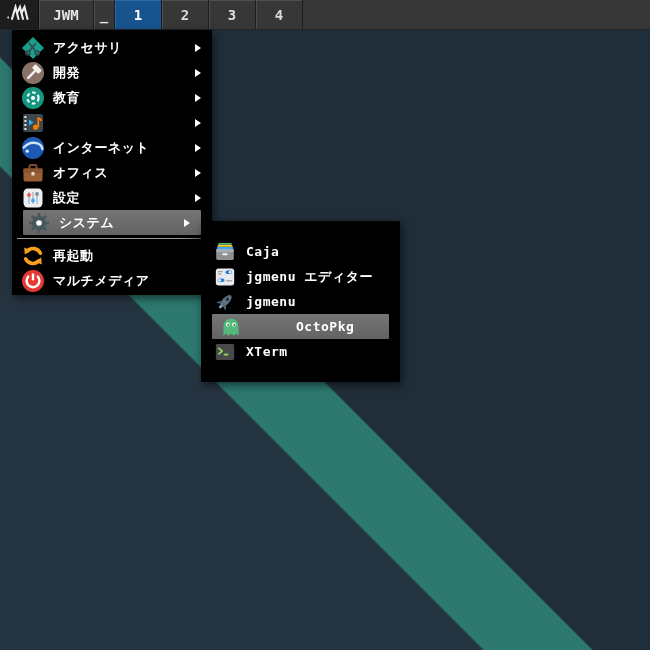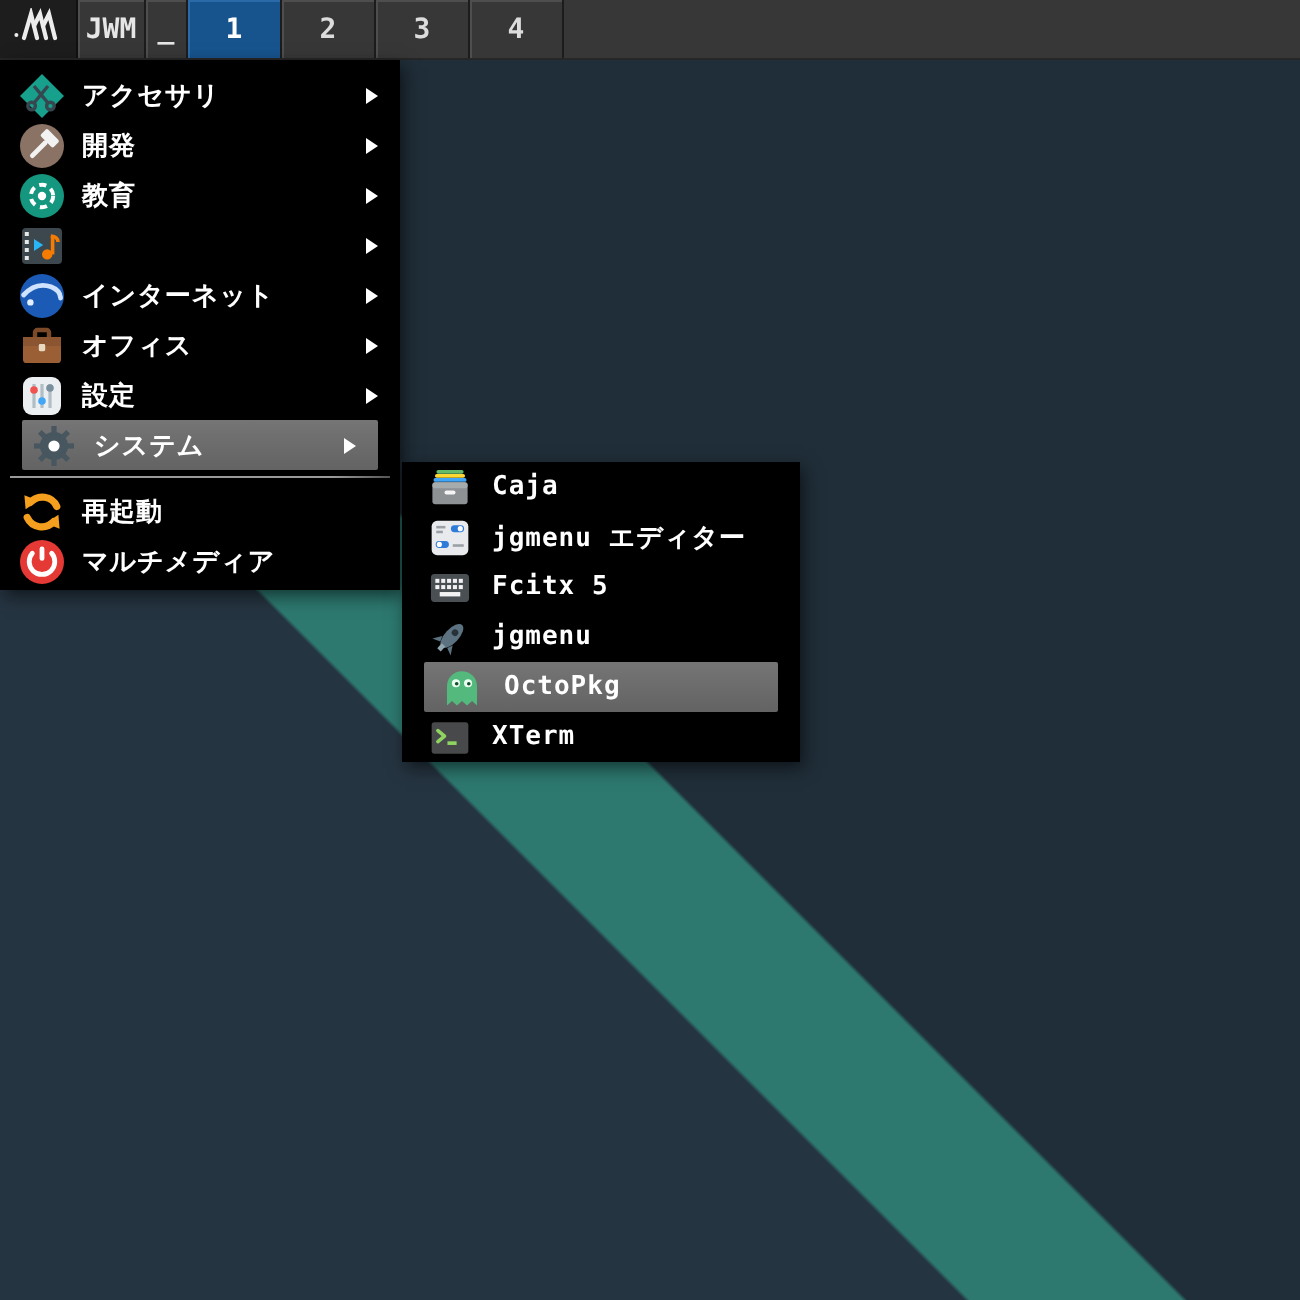--- a/index.html
+++ b/index.html
@@ -29,51 +29,51 @@
     width:38px;display:flex;align-items:center;justify-content:center;
     background:#1d1d1d;border-right:1px solid #101010;cursor:pointer;
   }
   .launcher svg{width:26px;height:18px;}
   .tb-btn{
     display:flex;align-items:center;justify-content:center;
     box-sizing:border-box;cursor:pointer;
     border-right:1px solid #1c1c1c;
     box-shadow:inset 1px 1px 0 #4e4e4e;
   }
-  .btn-jwm{width:34px;}
+  .btn-jwm{width:55px;}
   .btn-min{width:21px;}
   .ws-wrap{display:flex;align-items:stretch;}
   .ws-btn{
     width:47px;display:flex;align-items:center;justify-content:center;
     box-sizing:border-box;border-right:1px solid #1c1c1c;
     box-shadow:inset 1px 1px 0 #4e4e4e;cursor:pointer;color:#dcdcdc;
   }
   .ws-btn.active{
     background:var(--accent-blue,#17538d);
     box-shadow:inset 1px 1px 0 #2a6aa8;color:#fff;
   }
   .bar-rest{flex:1;}
   
   .menu{
     position:absolute;background:var(--menu-bg,#000);
     box-shadow:2px 3px 8px rgba(0,0,0,.55);
     padding:5px 0 2px 0;box-sizing:border-box;color:#fff;
   }
-  .menu.main{left:0;top:30px;width:200px;}
-  .menu.sub{left:201px;top:231px;width:199px;padding:0 0;}
+  .menu.main{left:12px;top:30px;width:200px;}
+  .menu.sub{left:201px;top:221px;width:199px;padding:18px 0;}
   .menu-row{
     height:25px;display:flex;align-items:center;
     padding:0 0 0 9px;cursor:pointer;position:relative;
   }
   .menu.sub .menu-row{padding-left:13px;}
   .menu-row.selected{
     background:linear-gradient(180deg,#757575,#636363);
     margin:0 11px;padding-left:4px;border-radius:1px;
   }
-  .menu.sub .menu-row.selected{padding-left:8px;}
+  .menu.sub .menu-row.selected{padding-left:8px;gap:44px;}
   .mi{width:24px;height:24px;display:flex;align-items:center;justify-content:center;flex:0 0 24px;}
   .menu.sub .mi{width:22px;height:22px;flex:0 0 22px;}
   .mi svg{width:100%;height:100%;}
   .ml{
     margin-left:8px;font-size:13px;font-weight:bold;letter-spacing:.5px;
     white-space:nowrap;
   }
   .menu.sub .ml{
     margin-left:10px;
     font-family:"DejaVu Sans Mono","DejaVu Sans",monospace;
@@ -290,41 +290,20 @@
           <circle cx="17.6" cy="6.9" r="1.4" fill="#fff"></circle>
           <rect x="4.2" y="13.6" width="7.2" height="3.8" rx="1.9" fill="#2f7bd9"></rect>
           <circle cx="6.2" cy="15.5" r="1.4" fill="#fff"></circle>
         </svg>
       </span>
       <span class="ml">jgmenu エディター</span>
     </div>
     <div class="menu-row">
       <span class="mi">
         <svg viewBox="0 0 24 24">
-          <rect x="1.6" y="4.4" width="20.8" height="15.2" rx="2" fill="#4a4f54"></rect>
-          <g fill="#f2f2f2">
-            <rect x="4" y="7" width="2.2" height="2.2"></rect>
-            <rect x="7.2" y="7" width="2.2" height="2.2"></rect>
-            <rect x="10.4" y="7" width="2.2" height="2.2"></rect>
-            <rect x="13.6" y="7" width="2.2" height="2.2"></rect>
-            <rect x="16.8" y="7" width="2.2" height="2.2"></rect>
-            <rect x="4" y="10.4" width="2.2" height="2.2"></rect>
-            <rect x="7.2" y="10.4" width="2.2" height="2.2"></rect>
-            <rect x="10.4" y="10.4" width="2.2" height="2.2"></rect>
-            <rect x="13.6" y="10.4" width="2.2" height="2.2"></rect>
-            <rect x="16.8" y="10.4" width="2.2" height="2.2"></rect>
-            <rect x="6.4" y="14.2" width="11.2" height="2.4"></rect>
-          </g>
-        </svg>
-      </span>
-      <span class="ml">Fcitx 5</span>
-    </div>
-    <div class="menu-row">
-      <span class="mi">
-        <svg viewBox="0 0 24 24">
           <g transform="rotate(43 12 12)">
             <ellipse cx="12" cy="10.5" rx="3.8" ry="8.2" fill="#5c7280"></ellipse>
             <circle cx="12" cy="8" r="1.8" fill="#263238"></circle>
             <polygon points="8.2,14 5.2,18.8 9.4,17" fill="#5c7280"></polygon>
             <polygon points="15.8,14 18.8,18.8 14.6,17" fill="#5c7280"></polygon>
             <rect x="10.7" y="17.2" width="2.6" height="3.6" fill="#90a4ae"></rect>
           </g>
         </svg>
       </span>
       <span class="ml">jgmenu</span>

